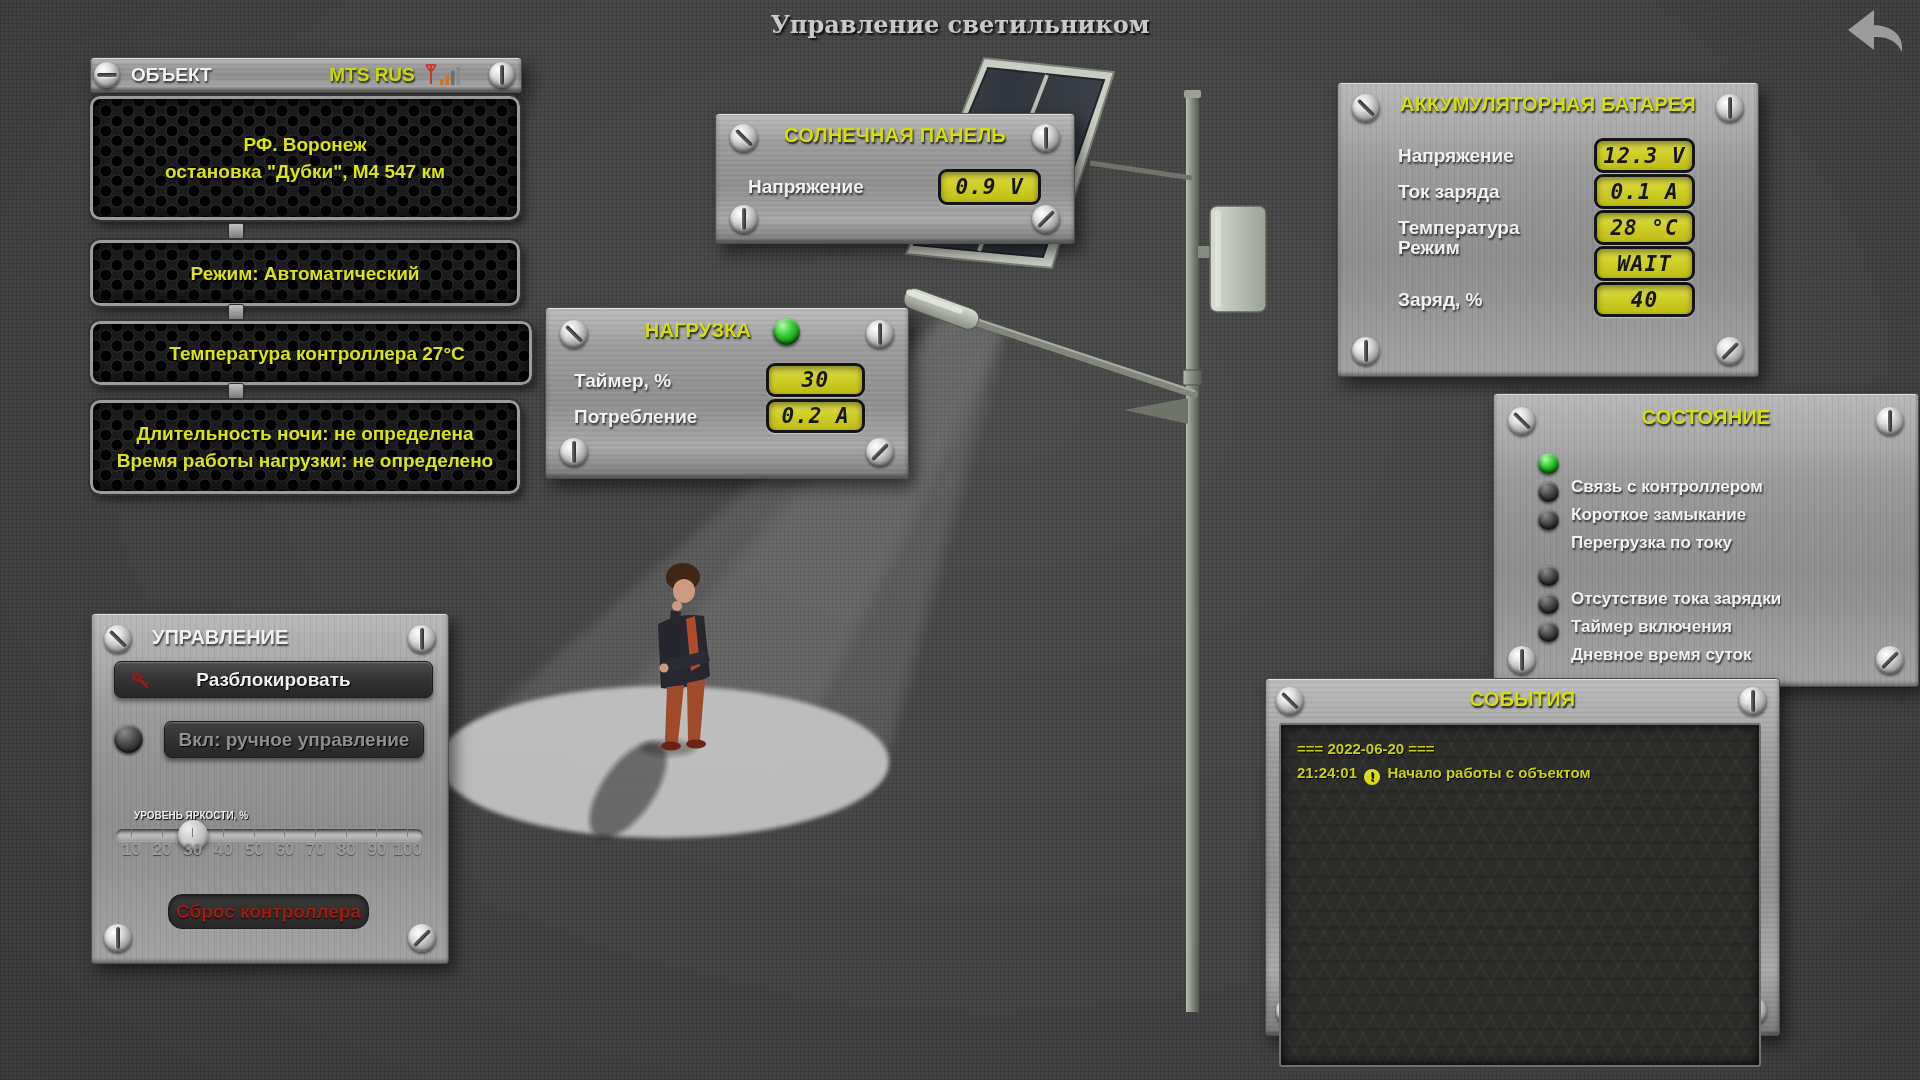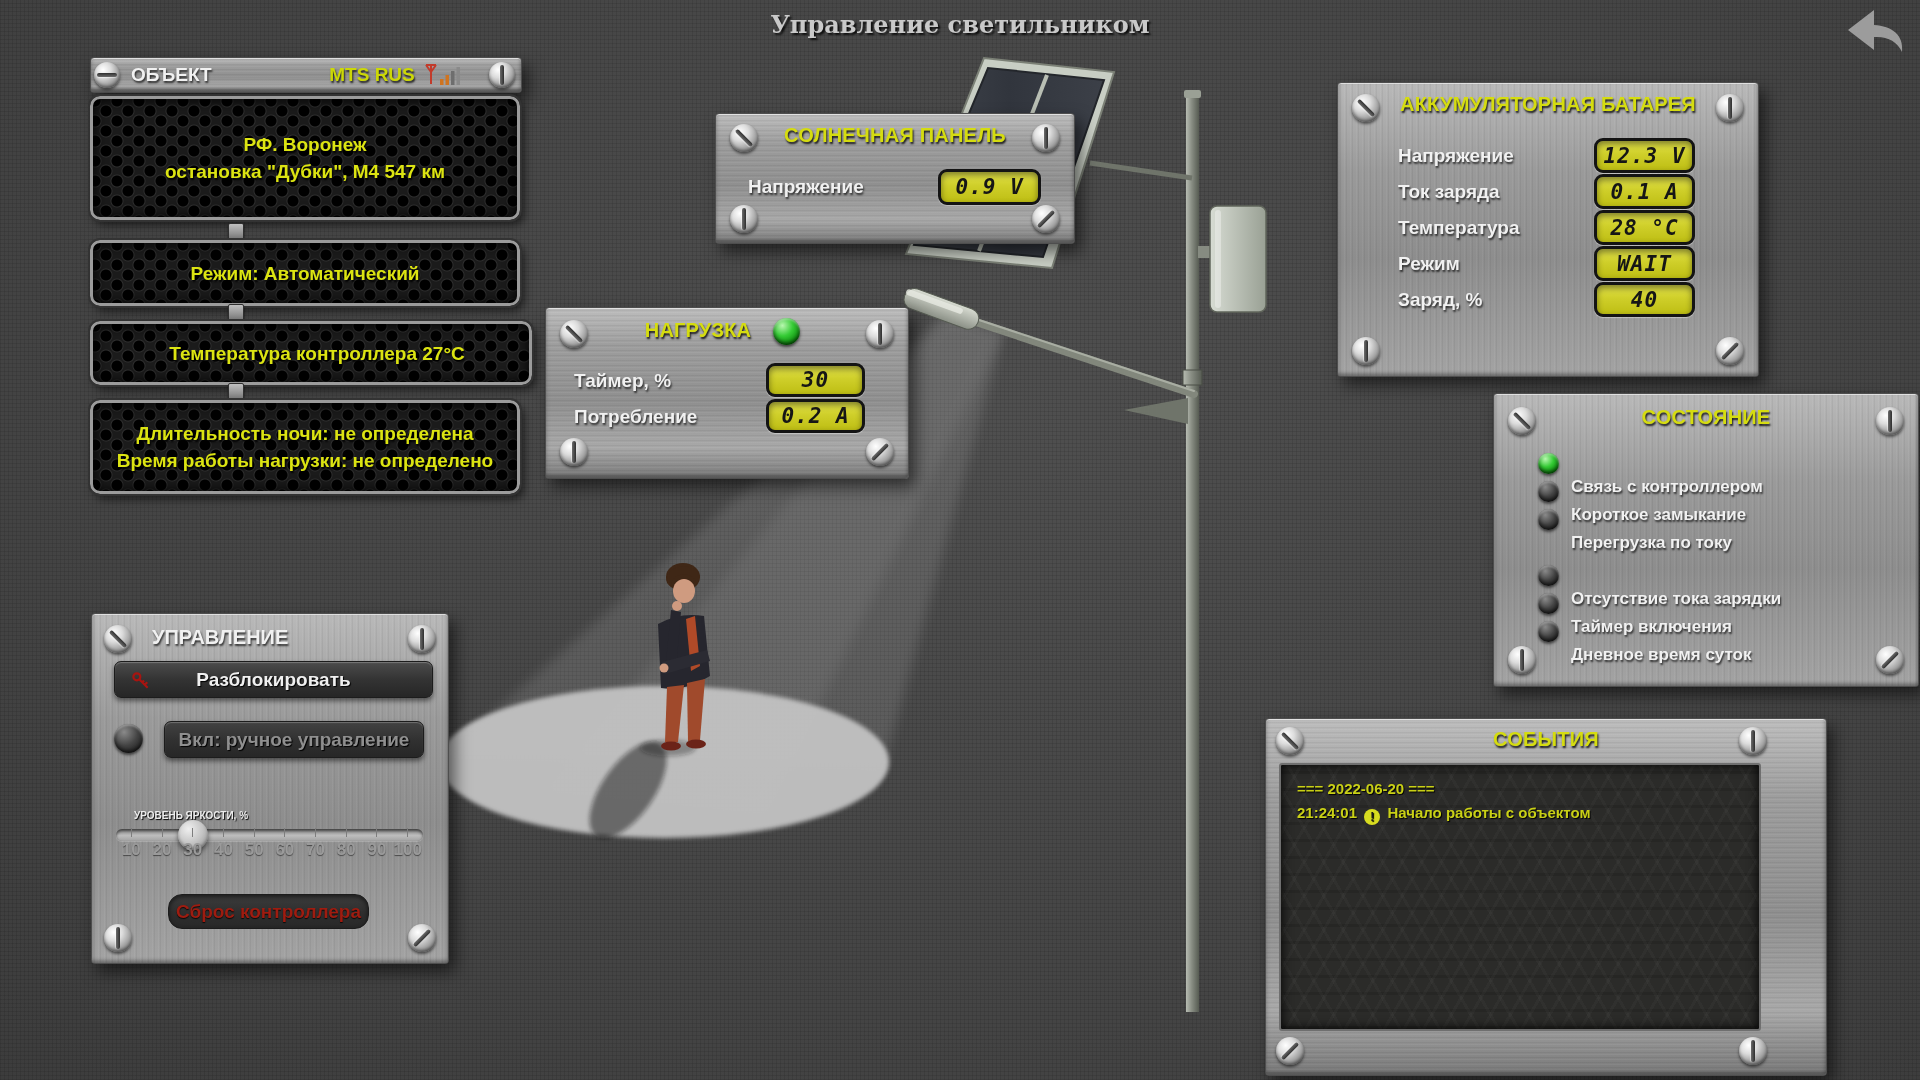--- a/index.html
+++ b/index.html
@@ -268,21 +268,21 @@
     <div class="screw r90" style="left:14px;top:254px;"></div>
     <div class="screw r135" style="left:378px;top:254px;"></div>
     <div class="panel-title" style="top:10px;">АККУМУЛЯТОРНАЯ БАТАРЕЯ</div>
 
     <div class="abs wlabel" style="left:60px;top:62px;">Напряжение</div>
     <div class="lcd" style="left:256px;top:55px;width:95px;height:29px;">12.3 V</div>
     <div class="abs wlabel" style="left:60px;top:98px;">Ток заряда</div>
     <div class="lcd" style="left:256px;top:91px;width:95px;height:29px;">0.1 A</div>
     <div class="abs wlabel" style="left:60px;top:134px;">Температура</div>
     <div class="lcd" style="left:256px;top:127px;width:95px;height:29px;">28 °C</div>
-    <div class="abs wlabel" style="left:60px;top:170px;text-align:center;">Режим</div>
+    <div class="abs wlabel" style="left:60px;top:154px;text-align:center;">Режим</div>
     <div class="lcd" style="left:256px;top:163px;width:95px;height:29px;">WAIT</div>
     <div class="abs wlabel" style="left:60px;top:206px;">Заряд, %</div>
     <div class="lcd" style="left:256px;top:199px;width:95px;height:29px;">40</div>
   </div>
 
   <div class="metal vbrush" style="left:1493px;top:393px;width:424px;height:292px;">
     <div class="screw r45" style="left:14px;top:13px;"></div>
     <div class="screw r90" style="left:382px;top:13px;"></div>
     <div class="screw r90" style="left:14px;top:252px;"></div>
     <div class="screw r135" style="left:382px;top:252px;"></div>
@@ -307,27 +307,27 @@
     <div class="stat-row" style="top:195px;">
       <span class="stat-led"></span>
       <span class="stat-label">Таймер включения</span>
       </div>
     <div class="stat-row" style="top:223px;">
       <span class="stat-led"></span>
       <span class="stat-label">Дневное время суток</span>
       </div>
   </div>
 
-  <div class="metal" style="left:1265px;top:718px;width:513px;height:356px;padding-left:47px;">
+  <div class="metal" style="left:1265px;top:678px;width:513px;height:356px;">
     <div class="screw r45" style="left:10px;top:8px;"></div>
     <div class="screw r90" style="left:473px;top:8px;"></div>
     <div class="screw r135" style="left:10px;top:318px;"></div>
     <div class="screw r90" style="left:473px;top:318px;"></div>
     <div class="panel-title" style="top:9px;">СОБЫТИЯ</div>
-    <div class="logarea" style="left:13px;top:44px;width:482px;height:268px;">
+    <div class="logarea" style="left:13px;top:44px;width:482px;height:344px;">
       <div>=== 2022-06-20 ===</div>
       <div>
         <span>21:24:01</span>
         <span class="evicon">!</span>
         <span>Начало работы с объектом</span>
       </div>
     </div>
   </div>
 
   <div class="metal vbrush" style="left:91px;top:613px;width:356px;height:349px;">

